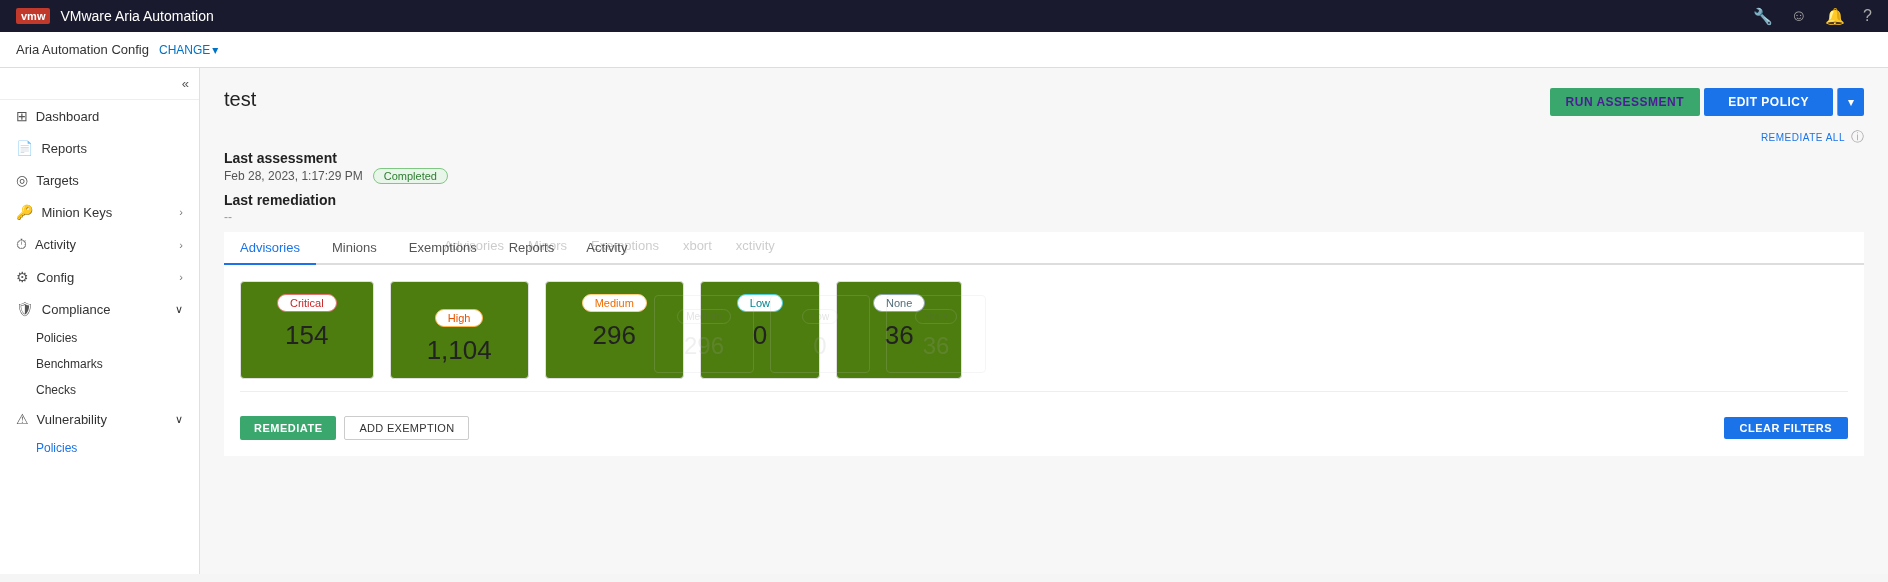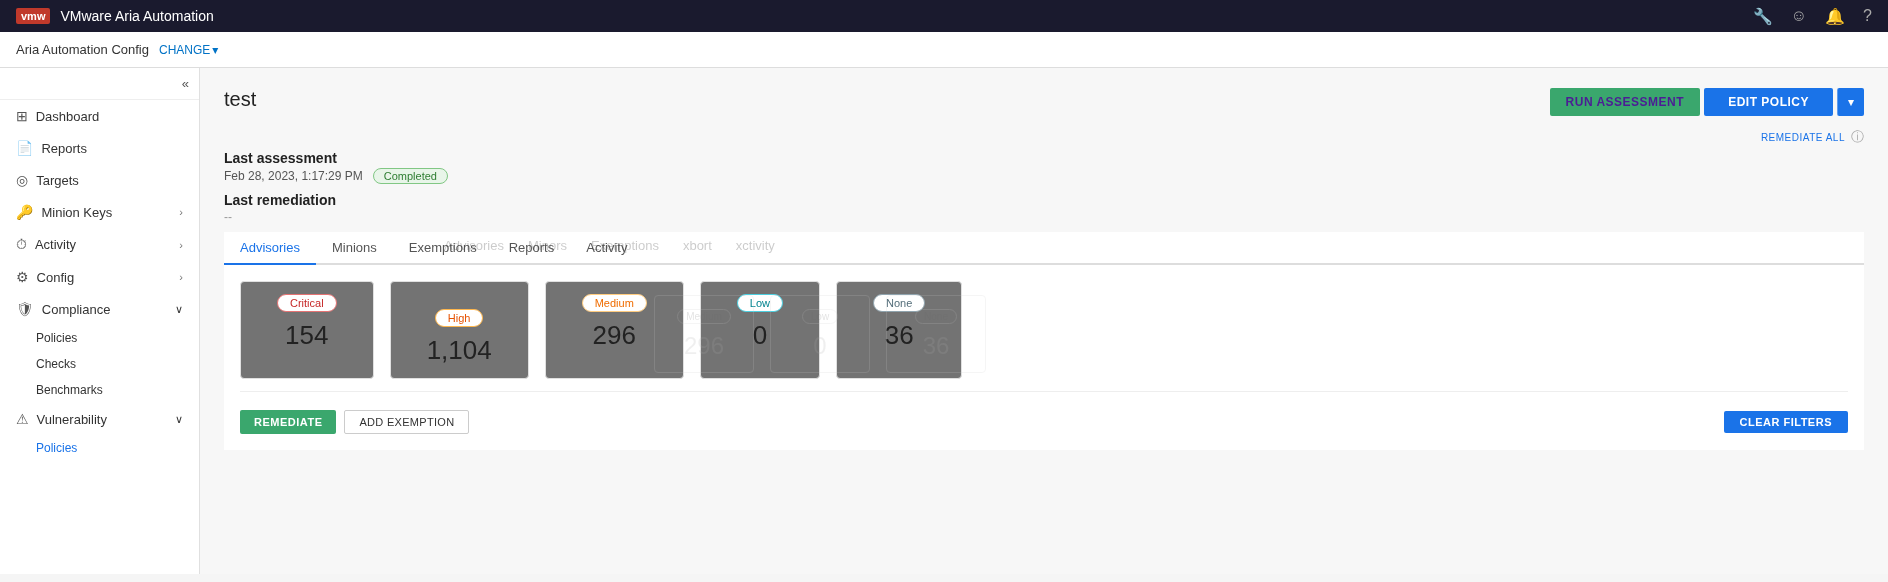--- a/index.html
+++ b/index.html
@@ -203,21 +203,21 @@
       display: flex;
       gap: 16px;
       margin-bottom: 12px;
     }
     .filter-card {
       border: 1px solid #e0e0e0;
       border-radius: 4px;
       padding: 12px 36px;
       min-width: 120px;
       text-align: center;
-      background: #737373;
+      background: #4d7c0f;
     }
     .filter-badge {
       display: inline-block;
       padding: 2px 12px;
       border-radius: 12px;
       font-size: 11px;
       font-weight: 500;
       margin-bottom: 8px;
     }
     .badge-critical { border: 1px solid #e57373; color: #c62828; background: #fff; }
@@ -225,21 +225,21 @@
     .badge-medium { border: 1px solid #ffcc80; color: #ef6c00; background: #fff; }
     .badge-low { border: 1px solid #4dd0e1; color: #00838f; background: #fff; }
     .badge-none { border: 1px solid #90a4ae; color: #546e7a; background: #fff; }
     .filter-count { font-size: 26px; font-weight: 300; color: #222; }
 
     
     .bottom-bar {
       display: flex;
       align-items: center;
       justify-content: space-between;
-      padding: 18px 0 0 0;
+      padding: 24px 0 0 0;
       border-top: 1px solid #eee;
     }
     .btn-remediate {
       background: #3aa76d;
       color: white;
       border: none;
       padding: 5px 14px;
       font-size: 11px;
       font-weight: 600;
       cursor: pointer;
@@ -361,24 +361,24 @@
 
     <div class="sidebar-section-header">
       <span class="sidebar-item-icon">🛡</span>
       <span>Compliance</span>
       <span class="sidebar-section-arrow">∨</span>
     </div>
     <div class="sidebar-sub-item">
       <span>Policies</span>
     </div>
     <div class="sidebar-sub-item">
+      <span>Benchmarks</span>
+    </div>
+    <div class="sidebar-sub-item">
       <span>Checks</span>
-    </div>
-    <div class="sidebar-sub-item">
-      <span>Benchmarks</span>
     </div>
 
     <div class="sidebar-section-header">
       <span class="sidebar-item-icon">⚠</span>
       <span>Vulnerability</span>
       <span class="sidebar-section-arrow">∨</span>
     </div>
     <div class="sidebar-sub-item active">
       <span>Policies</span>
     </div>

